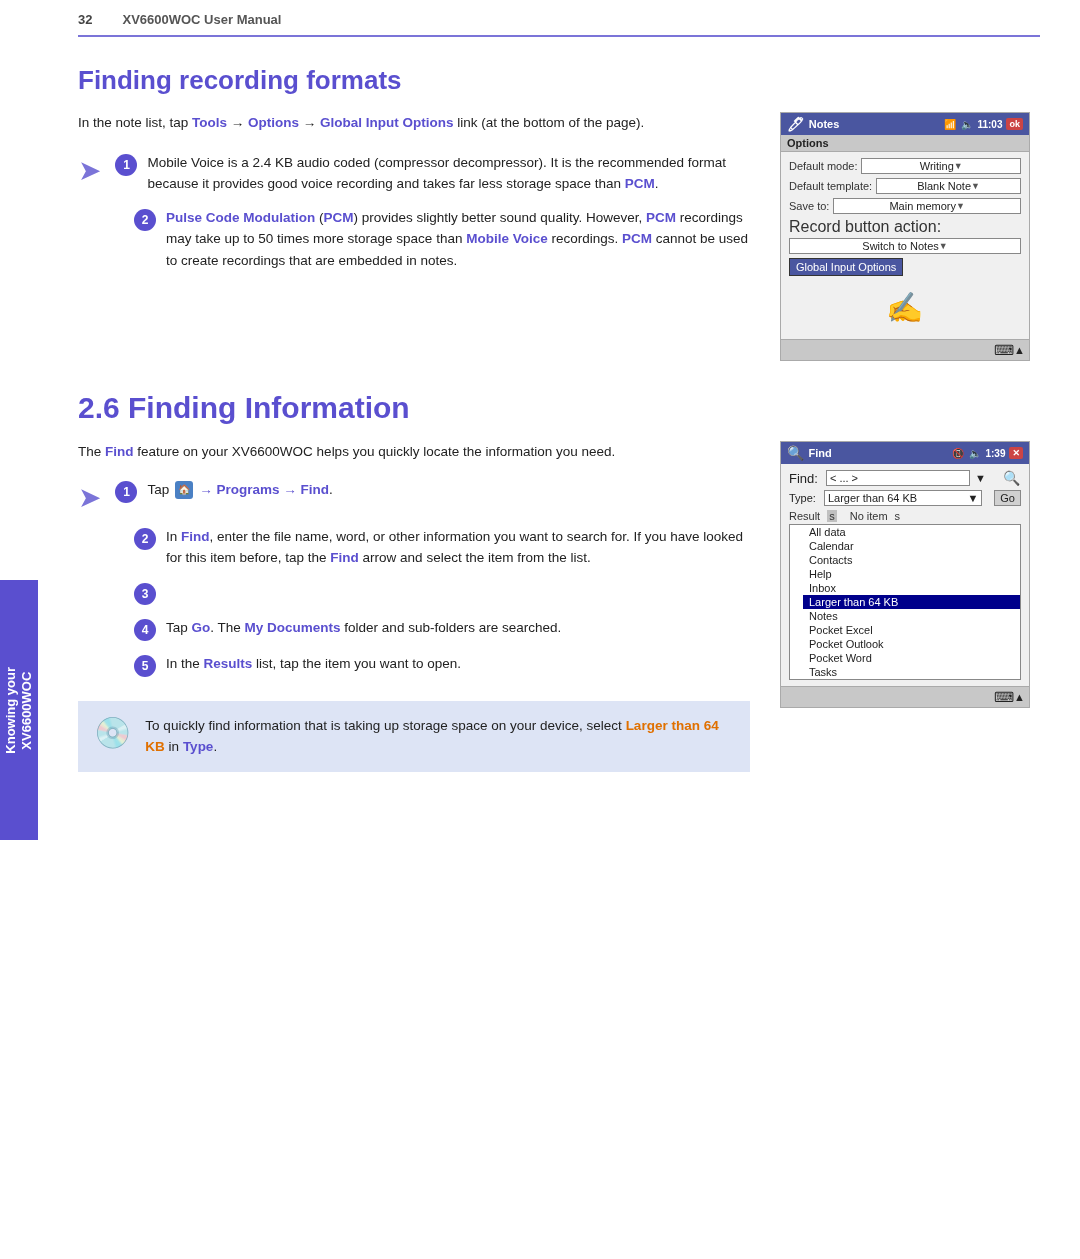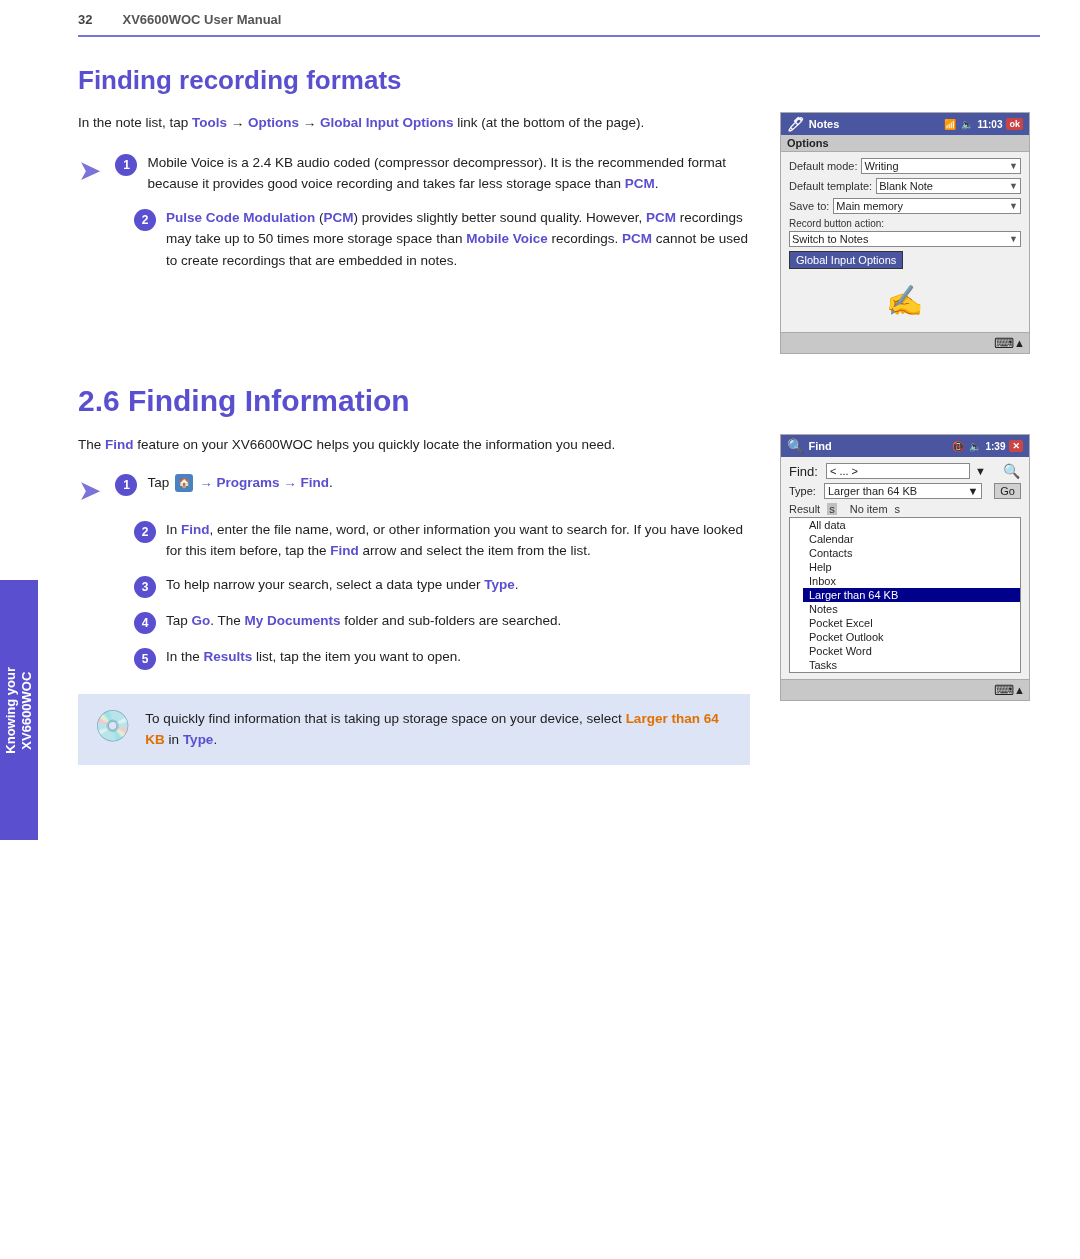--- a/index.html
+++ b/index.html
@@ -198,28 +198,28 @@
       margin-right: 4px;
     }
     .device-select {
       background: #fff;
       border: 1px solid #888;
       font-size: 11px;
       padding: 1px 2px;
       flex: 1;
       display: flex;
       align-items: center;
-      justify-content: space-between;
+      justify-content: center;
     }
     .device-select-arrow {
       font-size: 9px;
       color: #555;
     }
     .device-section-label {
-      font-size: 10px;
+      font-size: 16px;
       color: #333;
       margin-bottom: 2px;
       margin-top: 4px;
     }
     .device-button {
       background: #d0d0d0;
       border: 1px solid #888;
       font-size: 11px;
       padding: 2px 6px;
       display: inline-block;
@@ -478,23 +478,20 @@
             <p class="step-text">
               In <span class="link-blue">Find</span>, enter the file name, word, or other information you want to search for. If you have looked for this item before, tap the <span class="link-blue">Find</span> arrow and select the item from the list.
             </p>
           </div>
         </div>
 
         <div class="steps-block">
           <div style="width:42px;flex-shrink:0;"></div>
           <div style="display:flex;gap:10px;align-items:flex-start;">
             <div class="step-circle">3</div>
-            <p class="step-text">
-              To help narrow your search, select a data type under <span class="link-blue">Type</span>.
-            </p>
           </div>
         </div>
 
         <div class="steps-block">
           <div style="width:42px;flex-shrink:0;"></div>
           <div style="display:flex;gap:10px;align-items:flex-start;">
             <div class="step-circle">4</div>
             <p class="step-text">
               Tap <span class="link-blue">Go</span>. The <span class="link-blue">My Documents</span> folder and sub-folders are searched.
             </p>

